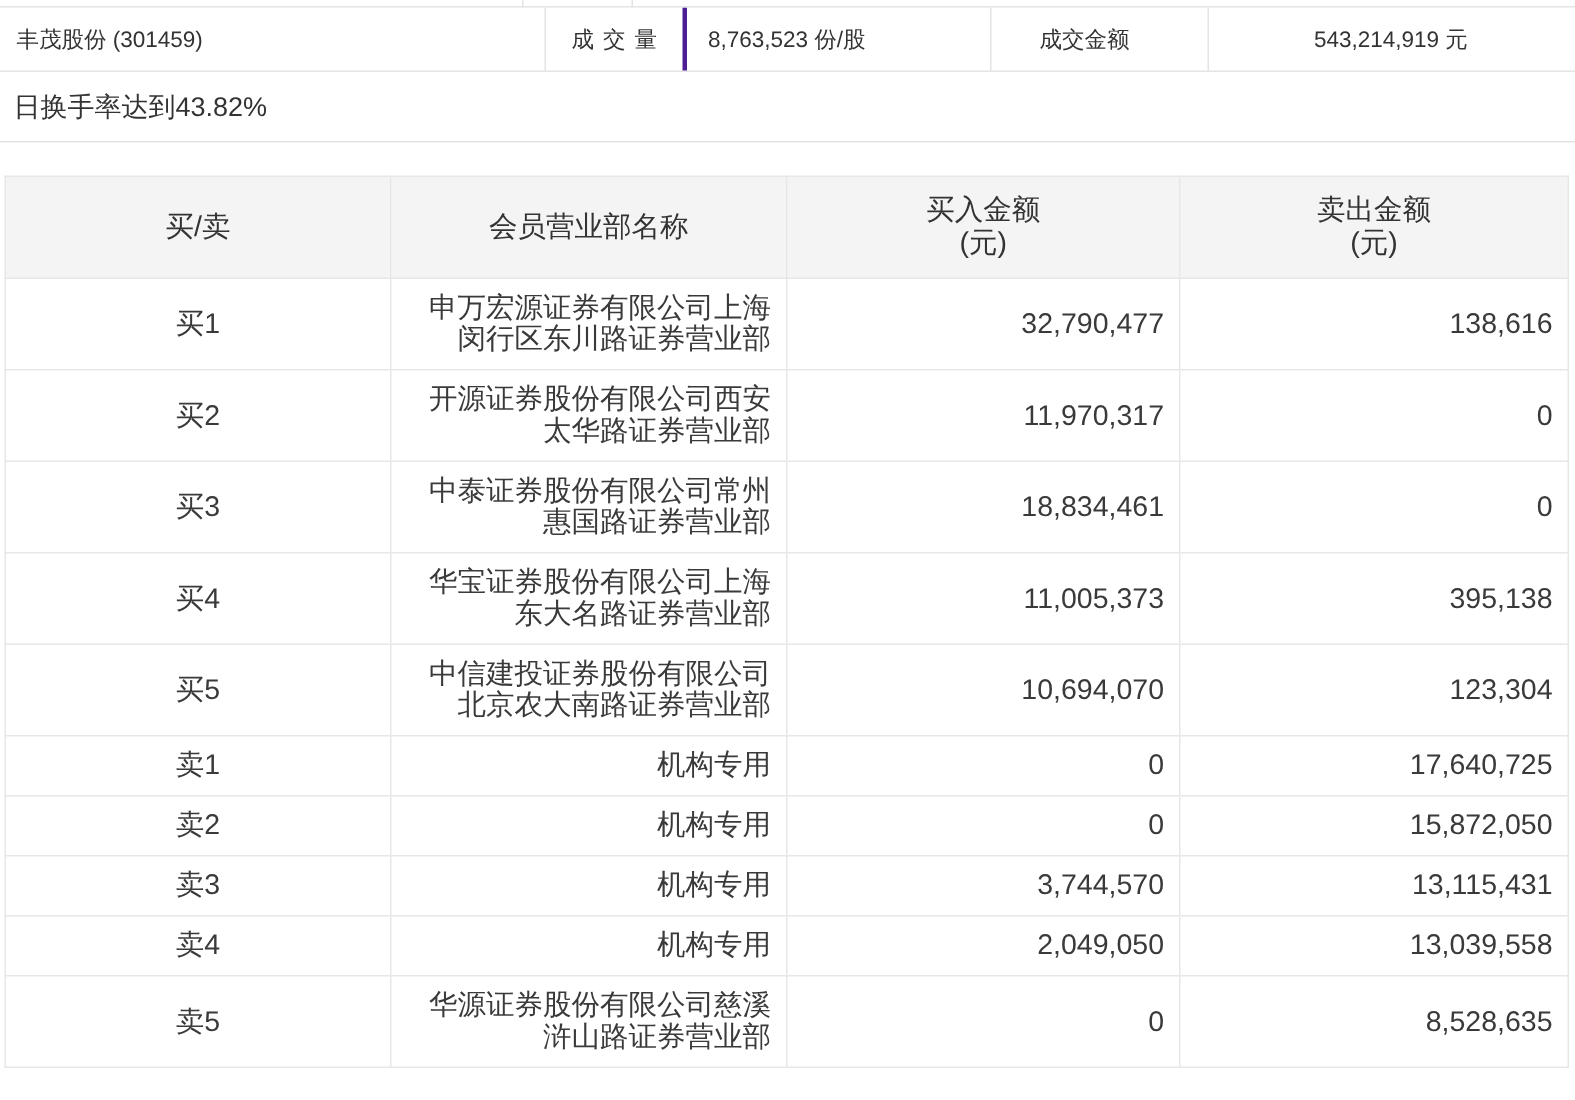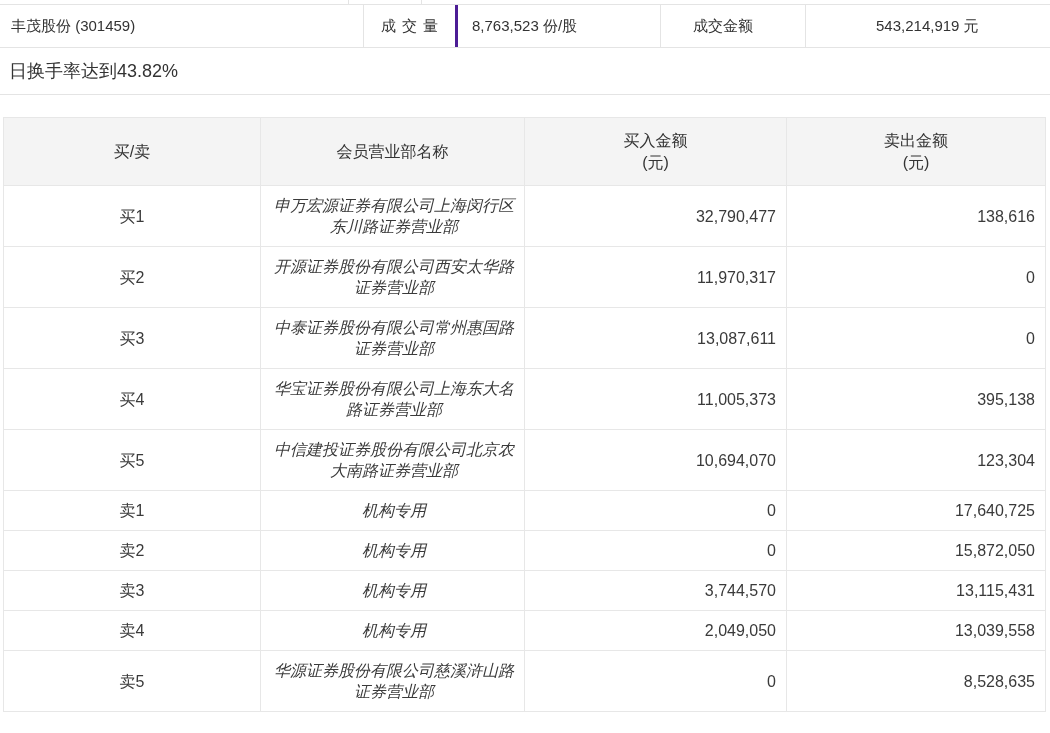--- a/index.html
+++ b/index.html
@@ -31,30 +31,30 @@
   .c-alabel { width: 145px; border-left: 1px solid #e4e4e4; padding-left: 32px; }
   .c-aval   { flex: 1;      border-left: 1px solid #e4e4e4; padding-left: 70px; }
   .info-row2 {
     display: flex; height: 47px; align-items: center;
     border-bottom: 1px solid #e4e4e4;
     font-size: 18px; padding-left: 9px;
   }
 
   
   .tbl-wrap { margin: 22px 5px 0 3px; }
-  table { border-collapse: collapse; table-layout: fixed; width: 1042px; font-size: 16px; }
+  table { border-collapse: collapse; table-layout: fixed; width: 1042px; font-size: 19px; }
   col.w1 { width: 257px; } col.w2 { width: 264px; } col.w3 { width: 262px; } col.w4 { width: 259px; }
   th, td { border: 1px solid #e7e7e7; vertical-align: middle; font-weight: normal; }
   thead th {
     background: #f4f4f4; height: 68px; text-align: center;
     color: #333333; line-height: 22px;
   }
   tbody td { padding: 9px 0; line-height: 21px; color: #3a3a3a; background: #ffffff; }
   td.side   { text-align: center; }
-  td.branch { text-align: center; padding-left: 13px; padding-right: 10px; font-style: italic; }
+  td.branch { text-align: right; padding-left: 13px; padding-right: 10px; }
   td.amt    { text-align: right; padding-right: 10px; }
   .hdr-line { display: block; }
 </style>
 </head>
 <body>
 
 <div class="page">
 
   <div class="top-strip">
     <div class="vseg a"></div>
@@ -104,21 +104,21 @@
   <tr>
     <td class="side">买2</td>
     <td class="branch">开源证券股份有限公司西安太华路证券营业部</td>
     <td class="amt">11,970,317</td>
     <td class="amt">0</td>
   </tr>
 
   <tr>
     <td class="side">买3</td>
     <td class="branch">中泰证券股份有限公司常州惠国路证券营业部</td>
-    <td class="amt">13,087,611</td>
+    <td class="amt">18,834,461</td>
     <td class="amt">0</td>
   </tr>
 
   <tr>
     <td class="side">买4</td>
     <td class="branch">华宝证券股份有限公司上海东大名路证券营业部</td>
     <td class="amt">11,005,373</td>
     <td class="amt">395,138</td>
   </tr>
 

